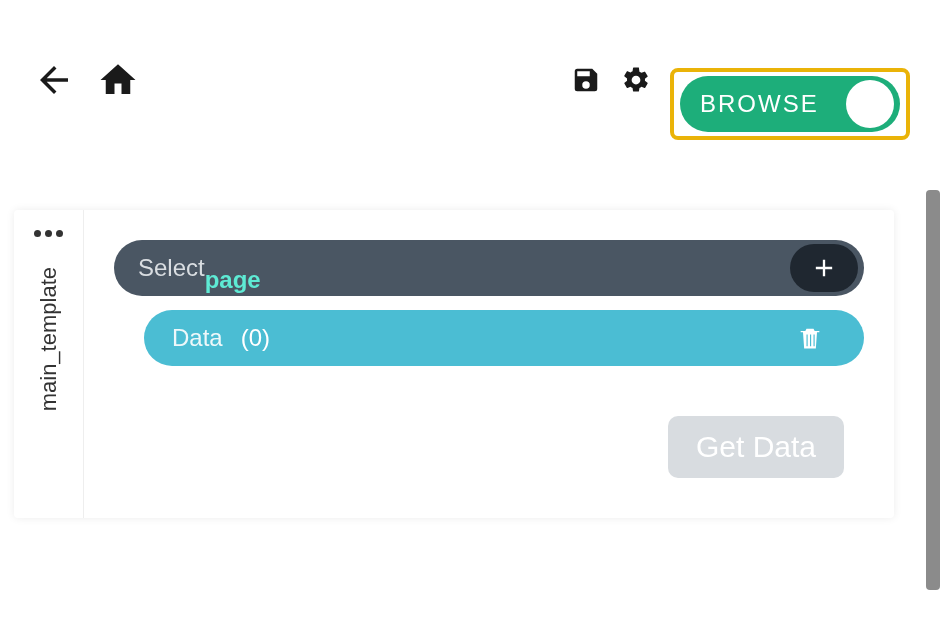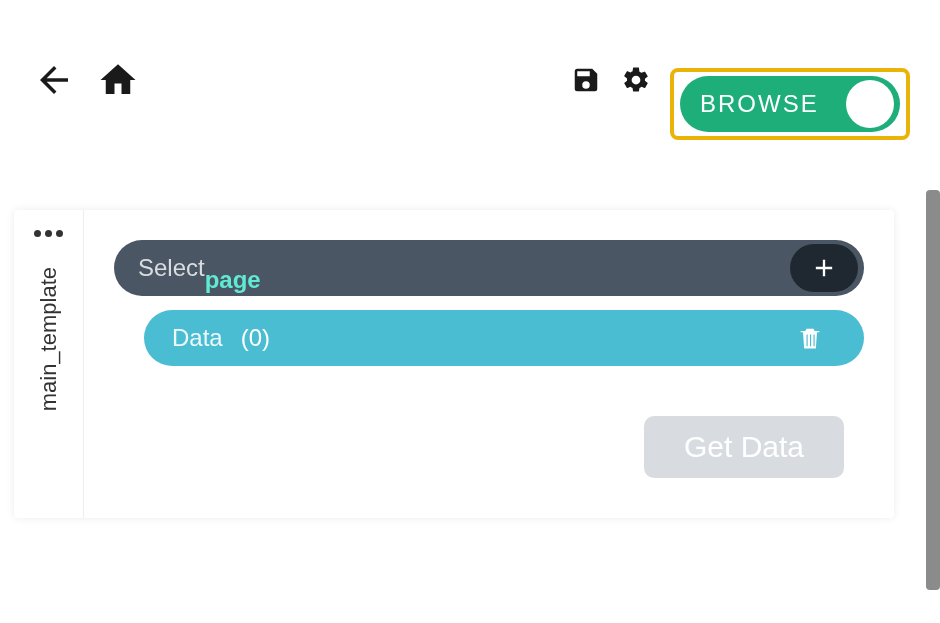--- a/index.html
+++ b/index.html
@@ -211,21 +211,21 @@
       justify-content: center;
       width: 36px;
       height: 36px;
     }
     .get-data-btn {
       background: #d8dce0;
       color: #ffffff;
       font-size: 30px;
       font-weight: 400;
       border-radius: 10px;
-      padding: 14px 40px;
+      padding: 14px 28px;
       float: right;
       margin-top: 50px;
       margin-right: 20px;
       cursor: pointer;
     }
     .scrollbar-stub {
       position: absolute;
       right: 0;
       top: 30px;
       width: 14px;

